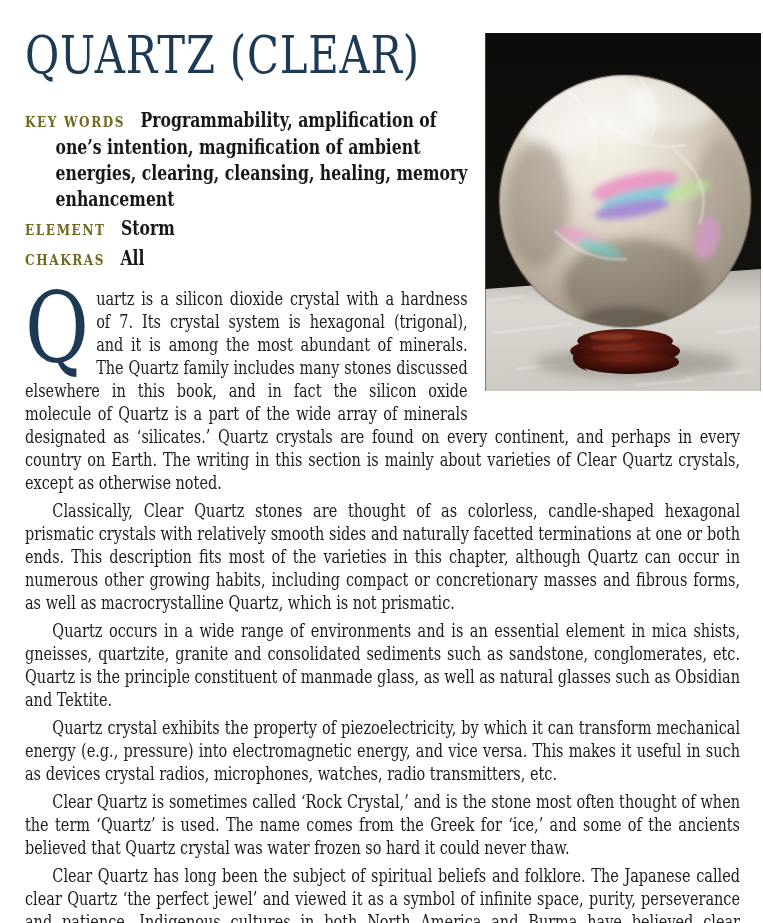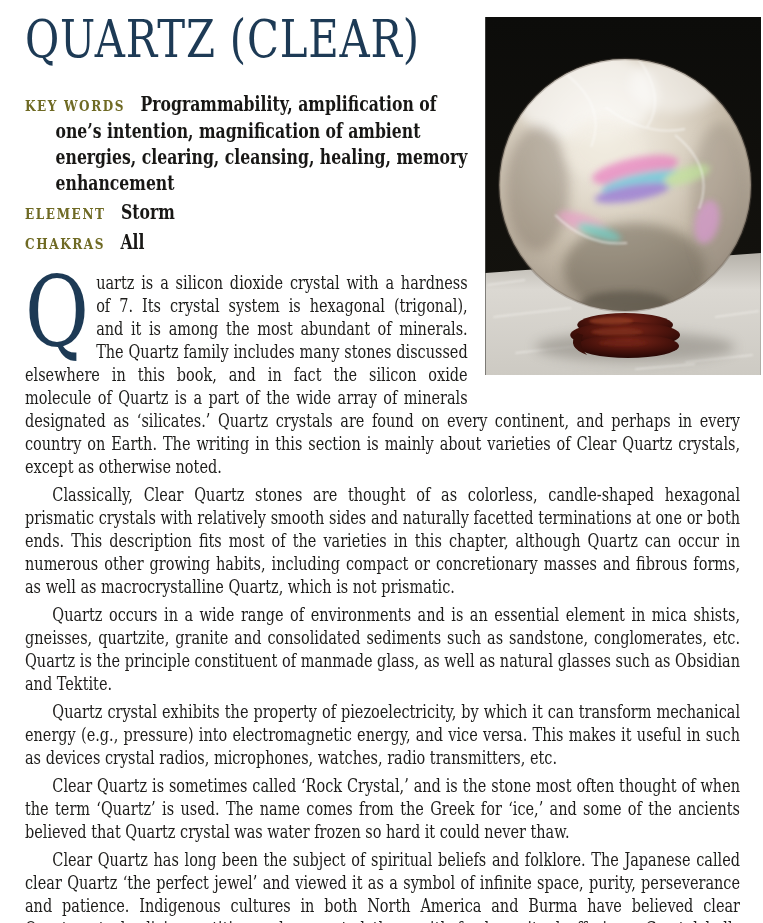--- a/index.html
+++ b/index.html
@@ -8,21 +8,21 @@
     --body-color:#1e1d1b;
     --page-bg:#ffffff;
   }
   html,body{margin:0;padding:0;}
   body{
     width:763px;height:923px;overflow:hidden;
     background:var(--page-bg);
     font-family:"DejaVu Serif","Liberation Serif",serif;
     color:var(--body-color);
   }
-  .page{position:relative;width:763px;height:923px;overflow:hidden;box-sizing:border-box;padding:10px 0 0 25px;}
+  .page{position:relative;width:763px;height:923px;overflow:hidden;box-sizing:border-box;padding:26px 0 0 25px;}
   
   .content{width:890px;transform:scaleX(0.8034);transform-origin:0 0;}
 
   .photo{
     float:right;width:343px;height:358px;
     margin:5px -26px 16px 22px;
     background:#0b0b09;
   }
   .photo svg{display:block;}
 

